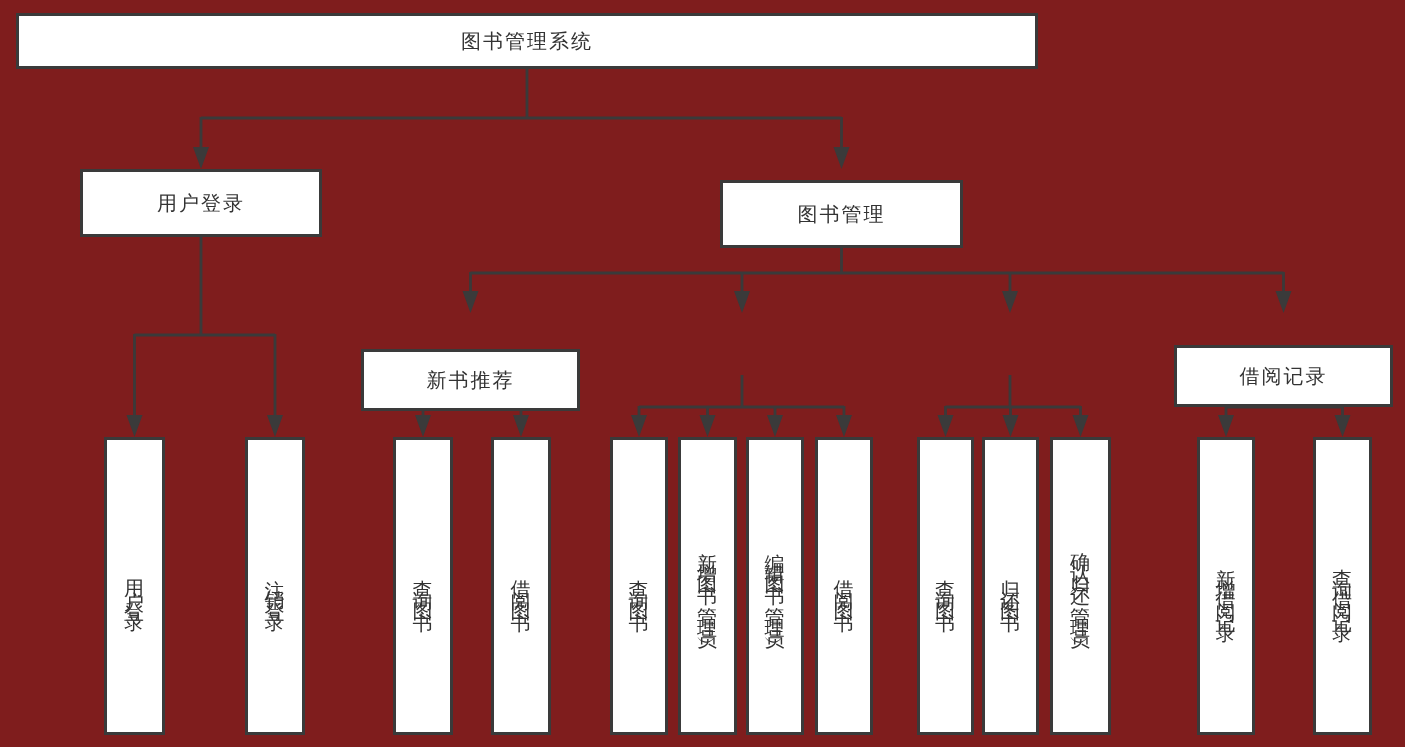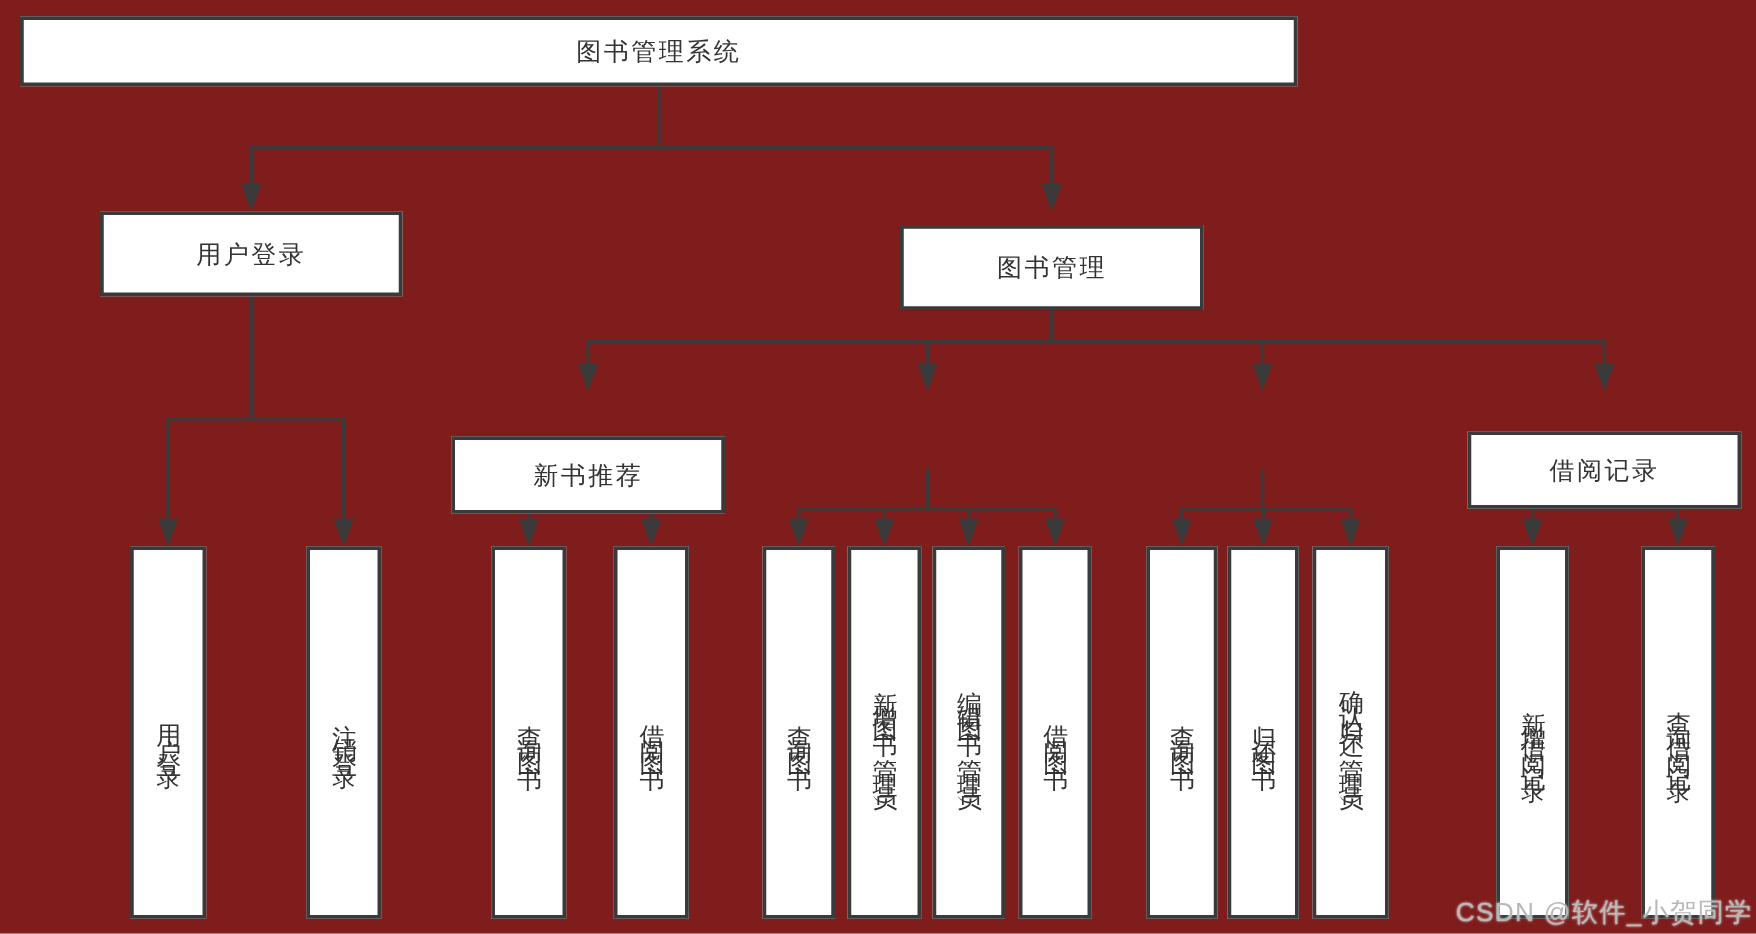--- a/index.html
+++ b/index.html
@@ -105,15 +105,14 @@
   <div class="node vnode" style="left:746px;top:437px;width:58px;height:298px;">编辑图书（管理员）</div>
   <div class="node vnode" style="left:815px;top:437px;width:58px;height:298px;">借阅图书</div>
 
   <div class="node vnode" style="left:917px;top:437px;width:57px;height:298px;">查询图书</div>
   <div class="node vnode" style="left:982px;top:437px;width:57px;height:298px;">归还图书</div>
   <div class="node vnode" style="left:1050px;top:437px;width:61px;height:298px;">确认归还（管理员）</div>
 
   <div class="node vnode" style="left:1197px;top:437px;width:58px;height:298px;">新增借阅记录</div>
   <div class="node vnode" style="left:1313px;top:437px;width:59px;height:298px;">查询借阅记录</div>
 
-  <div class="watermark">CSDN @软件_小贺同学</div>
 
 </div>
 
 </body></html>

